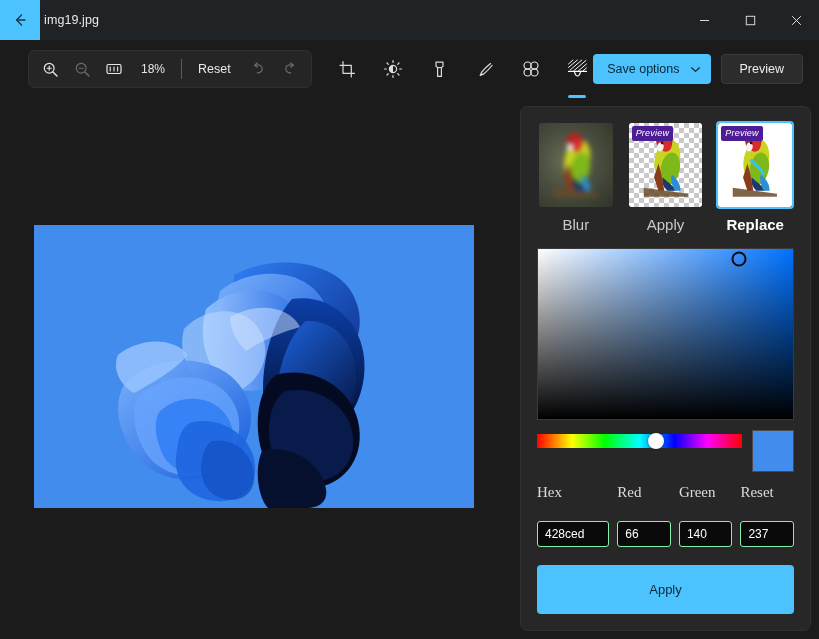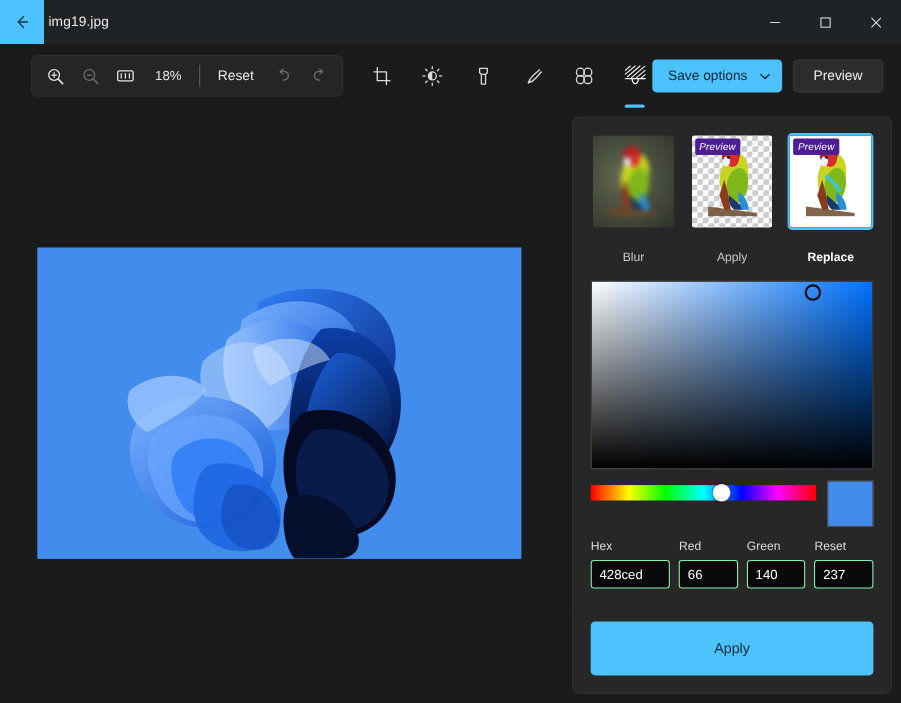--- a/index.html
+++ b/index.html
@@ -195,21 +195,21 @@
   .bird { position: absolute; inset: 0; }
   .bird.blurred { filter: blur(2.6px); }
   .preview-badge {
     position: absolute; left: 3px; top: 3px;
     background: #4c1d95; color: #fff;
     font-size: 9px; line-height: 1;
     padding: 3px 4px; border-radius: 2px;
     z-index: 5; letter-spacing: .2px; font-style: italic;
   }
   .thumb-label {
-    margin-top: 19px; font-size: 11px; color: #c9c9c9; text-align: center;
+    margin-top: 7px; font-size: 15px; color: #c9c9c9; text-align: center;
   }
   .thumb-col.selected .thumb-label { color: #ffffff; font-weight: bold; }
 
   
   .sv-box {
     margin-top: 15px;
     width: 100%; height: 172px;
     position: relative;
     border: 1px solid #3a3a3a;
     background:
@@ -251,21 +251,21 @@
   }
 
   .fields {
     margin-top: 12px;
     display: flex; gap: 8px;
   }
   .field { display: flex; flex-direction: column; }
   .field.hex { flex: 1.35 1 0; }
   .field.num { flex: 1 1 0; }
   .field-label {
-    font-size: 11px; color: #dcdcdc; margin-bottom: 6px;
+    font-size: 15px; color: #dcdcdc; margin-bottom: 20px; font-family: Liberation Serif, serif;
   }
   .field-input {
     height: 26px;
     background: #0a0a0a;
     border: 1px solid #86efac;
     border-radius: 3px;
     color: #ffffff;
     font-family: inherit; font-size: 12px;
     padding: 0 7px;
     width: 100%;

